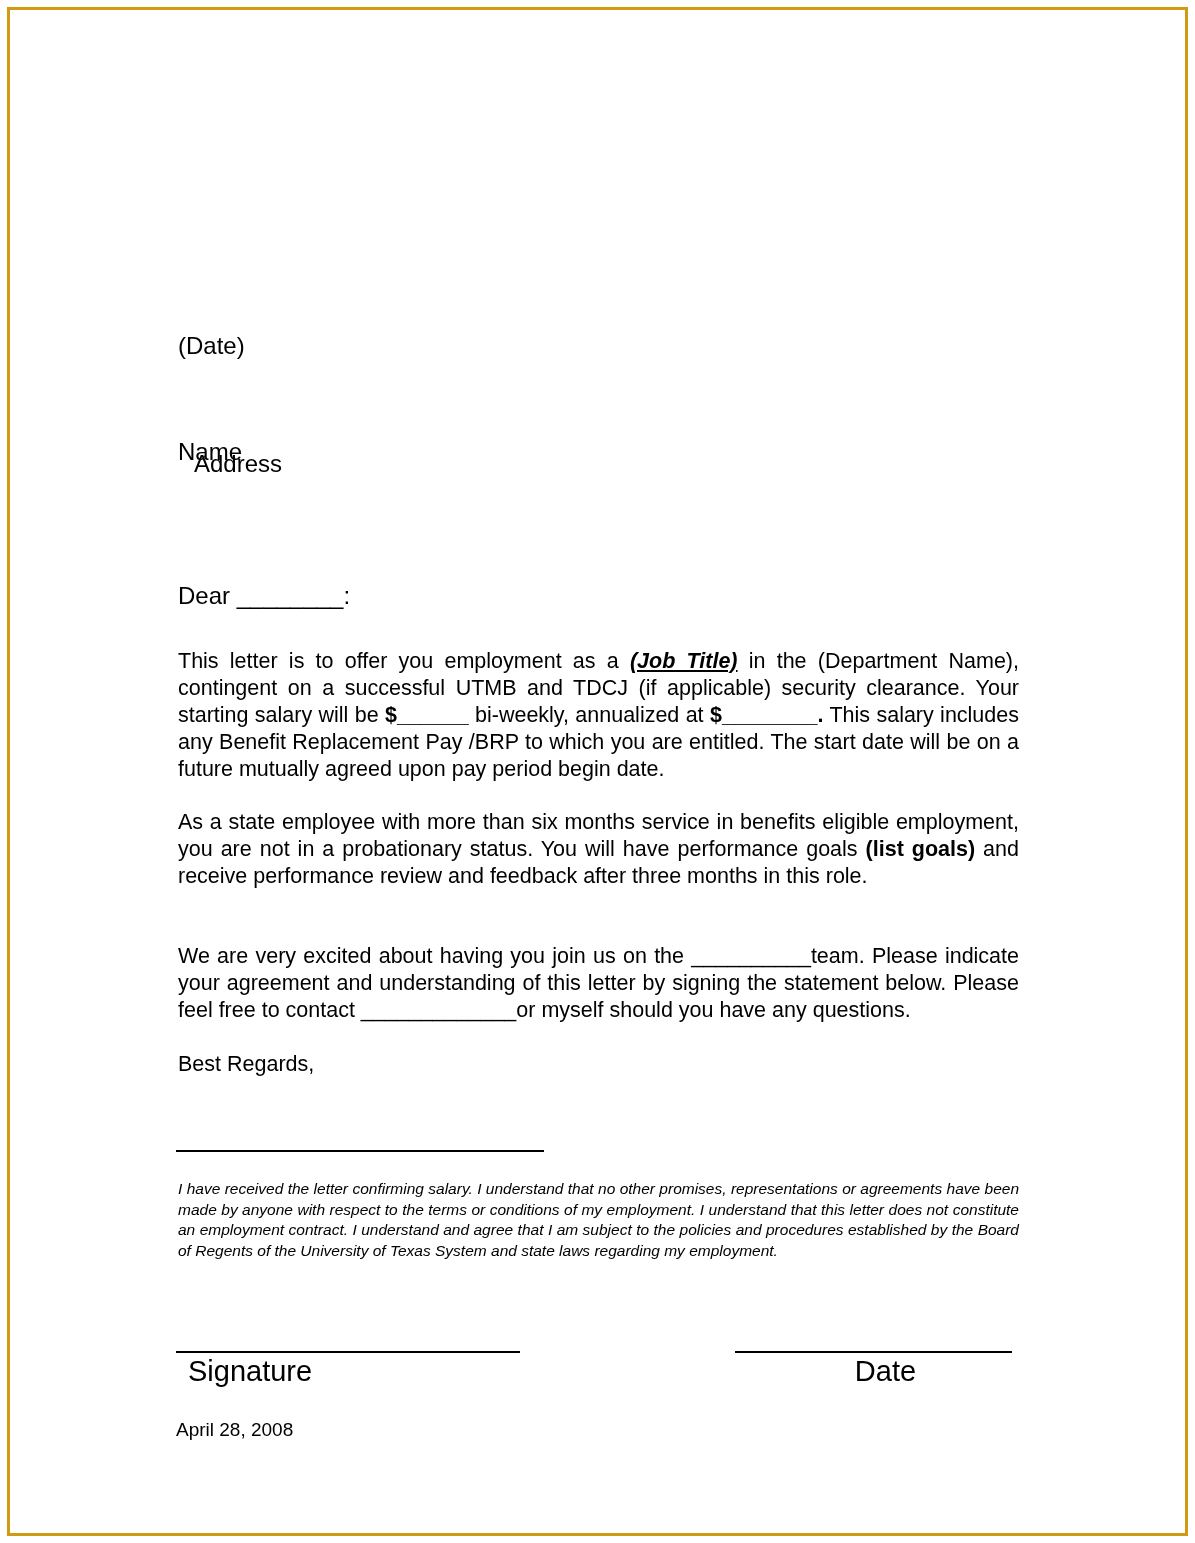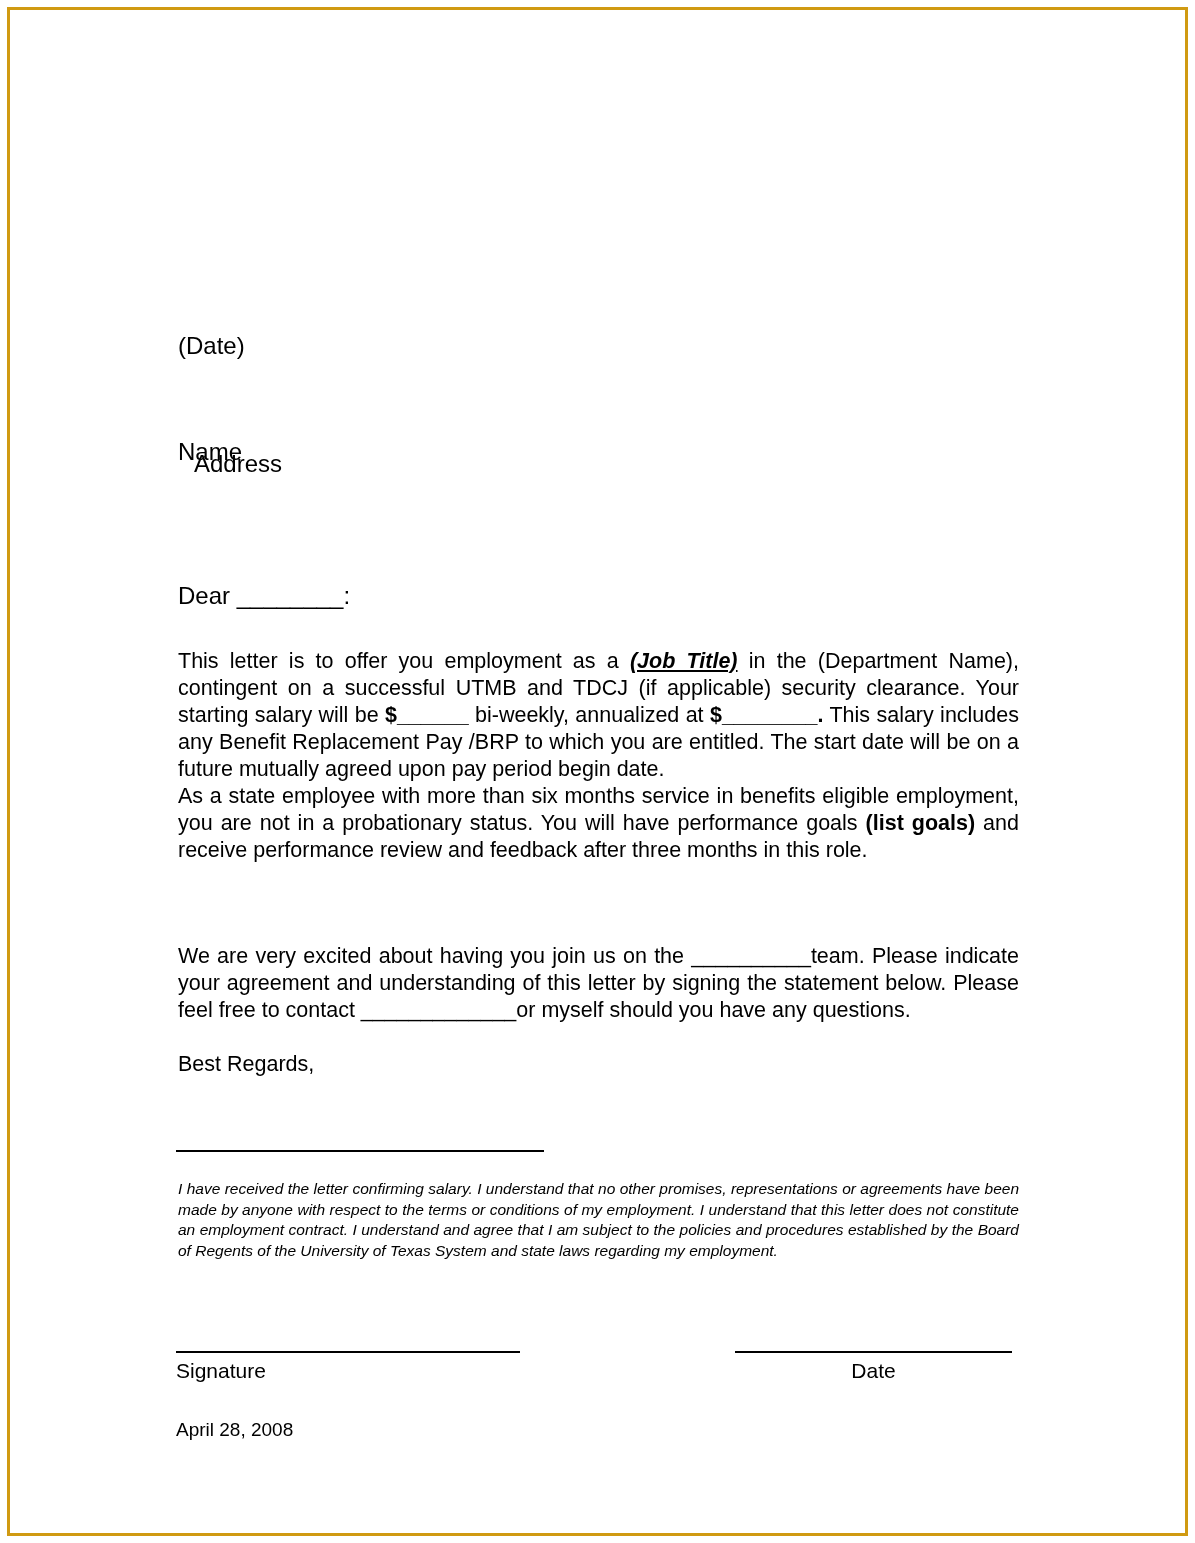--- a/index.html
+++ b/index.html
@@ -64,21 +64,21 @@
   .body-par {
     position: absolute;
     left: 178px;
     width: 841px;
     font-size: 21.5px;
     line-height: 27px;
     text-align: justify;
     text-justify: inter-word;
   }
   #par-offer      { top: 626px; }
-  #par-probation  { top: 761px; }
+  #par-probation  { top: 787px; }
   #par-excited    { top: 921px; }
 
   .closing {
     position: absolute;
     left: 178px;
     top: 1051px;
     font-size: 21.5px;
     line-height: 27px;
   }
 
@@ -110,22 +110,23 @@
     width: 841px;
     font-size: 15.5px;
     line-height: 20.5px;
     font-style: italic;
     text-align: justify;
     text-justify: inter-word;
   }
 
   .sig-label {
     position: absolute;
-    font-size: 21px;
+    font-size: 29px;
     line-height: 26px;
+    margin-left: 12px;
   }
   #signature-label {
     left: 176px;
     top: 1358px;
     text-align: left;
   }
   #date-label {
     left: 735px;
     top: 1358px;
     width: 277px;

